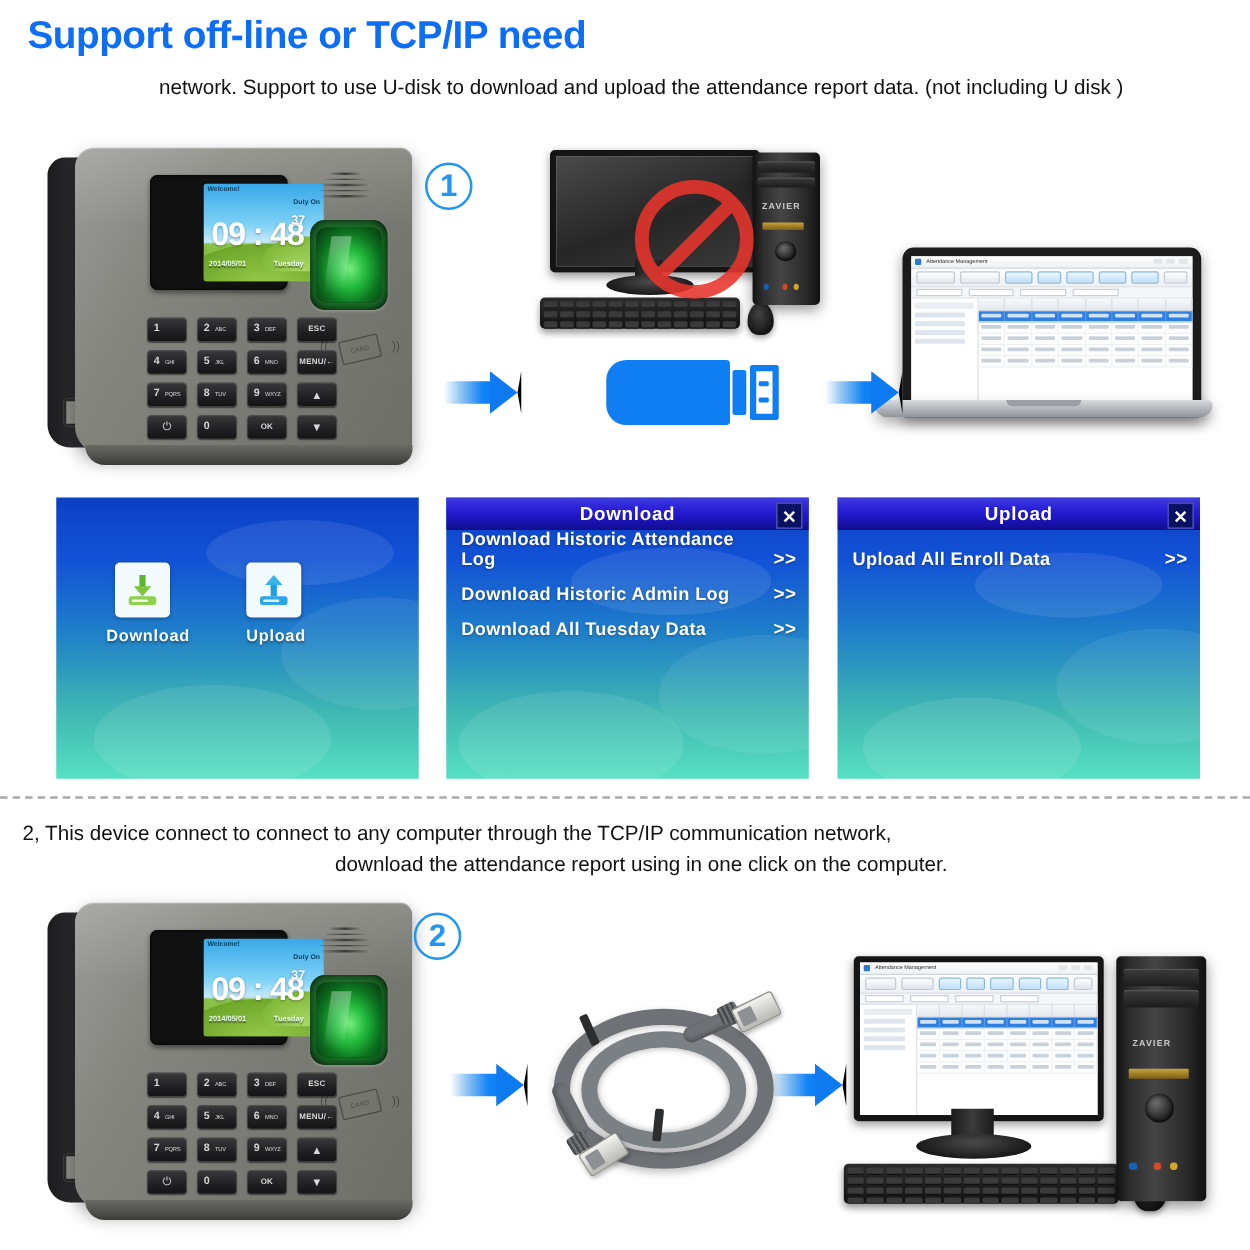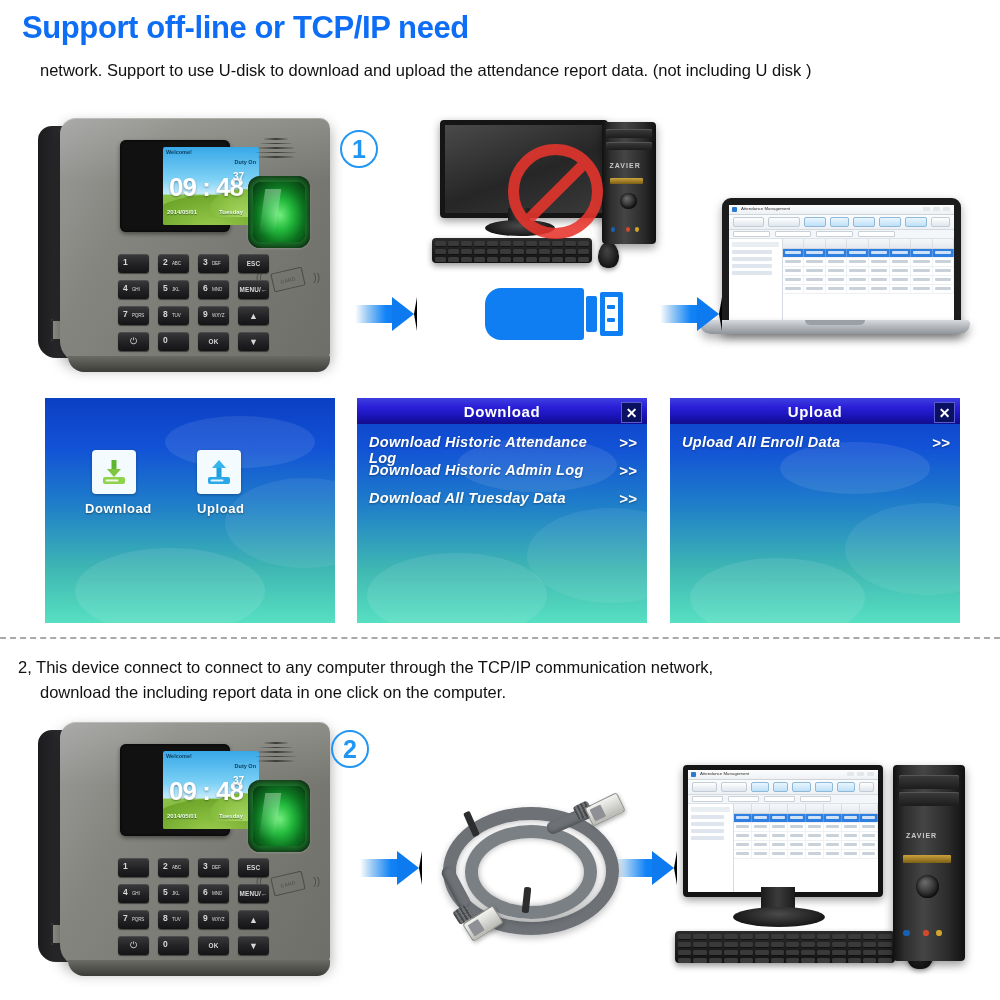--- a/index.html
+++ b/index.html
@@ -12,21 +12,21 @@
 
   
   .headline{
     position:absolute;left:22px;top:10px;width:800px;
     font-size:31px;font-weight:bold;color:#0d6ef5;letter-spacing:-0.4px;
     white-space:nowrap;
   }
   .para{
     position:absolute;font-size:16.5px;color:#111;line-height:25px;
   }
-  .para .l2{display:block;margin-left:22px;}
+  .para .l2{display:block;margin-left:22px;text-align:center;}
   #para1{left:18px;top:58px;width:968px;}
   #para2{left:18px;top:655px;width:968px;}
 
   .divider{
     position:absolute;left:0;top:637px;width:1000px;height:0;
     border-top:2px dashed #9b9b9b;opacity:.85;
   }
 
   
   .badge{
@@ -188,24 +188,23 @@
     color:#fff;font-size:15px;font-weight:bold;letter-spacing:.6px;
   }
   .pclose{
     position:absolute;right:5px;top:4px;width:19px;height:19px;
     background:#0a1160;border:1px solid #5a5ad0;
     color:#fff;font-size:14px;font-weight:bold;
     display:flex;align-items:center;justify-content:center;line-height:1;
   }
   .pitem{
     position:absolute;left:12px;right:10px;height:22px;
-    display:flex;align-items:flex-start;justify-content:space-between;
+    display:flex;align-items:flex-end;justify-content:space-between;
     color:#fff;font-size:14.5px;font-weight:bold;letter-spacing:.3px;
     text-shadow:0 1px 2px rgba(0,0,0,.35);
-    font-style:italic;
   }
   .pitem .chev{font-size:15px;font-weight:bold;}
 
   
   .tile{position:absolute;width:44px;height:44px;border-radius:4px;background:#f4fbff;
     display:flex;align-items:center;justify-content:center;box-shadow:0 1px 3px rgba(0,0,0,.3);}
   .tile-label{position:absolute;color:#fff;font-size:13px;font-weight:bold;letter-spacing:.6px;
     text-shadow:0 1px 2px rgba(0,0,0,.4);white-space:nowrap;}
 
   
@@ -743,21 +742,21 @@
     <div class="pitem" style="top:36px;">
       <span>Upload All Enroll Data</span>
       <span class="chev">&gt;&gt;</span>
     </div>
   </div>
 
   <div class="divider"></div>
 
   <div class="para" id="para2">
     <span>2, This device connect to connect to any computer through the TCP/IP communication network,</span>
-    <span class="l2">download the including report data in one click on the computer.</span>
+    <span class="l2">download the attendance report using in one click on the computer.</span>
   </div>
 
   <div class="device" style="left:38px;top:722px;width:300px;height:262px;">
     <div class="dev-side">
       <div class="dev-usb"></div>
     </div>
     <div class="dev-body">
       <div class="dev-screen-frame">
         <div class="dev-screen">
           <div class="hill"></div>

